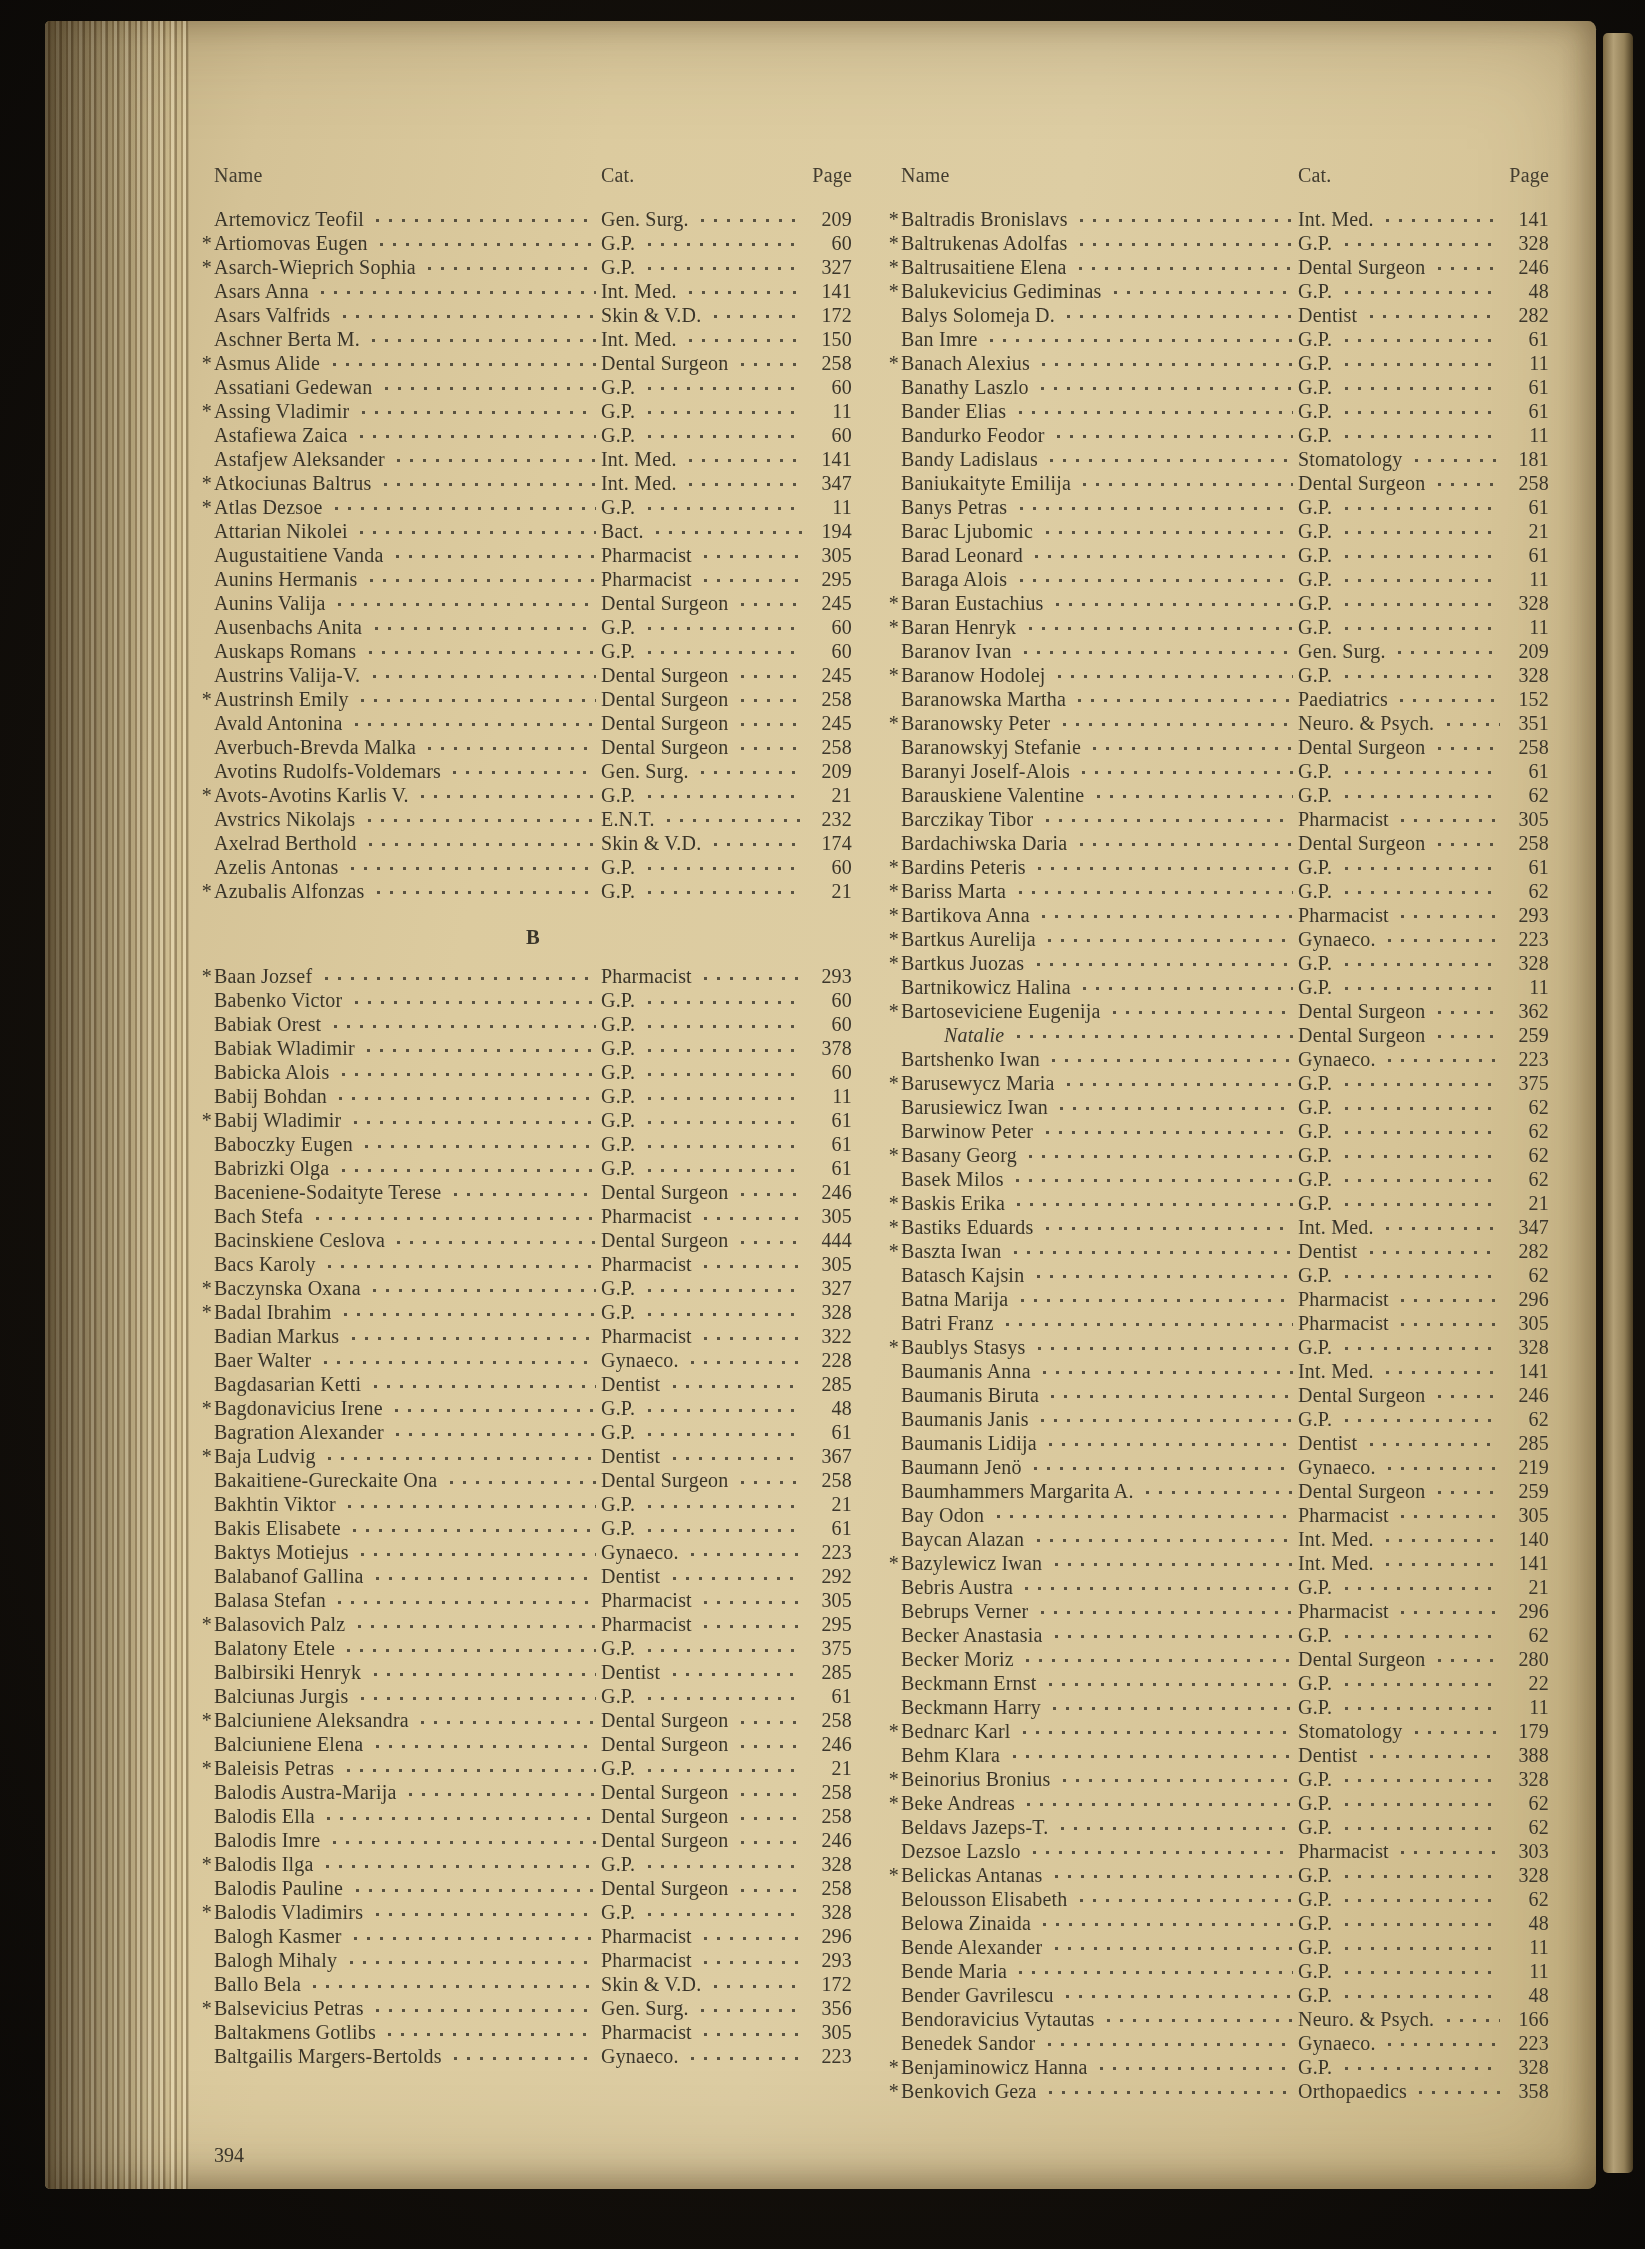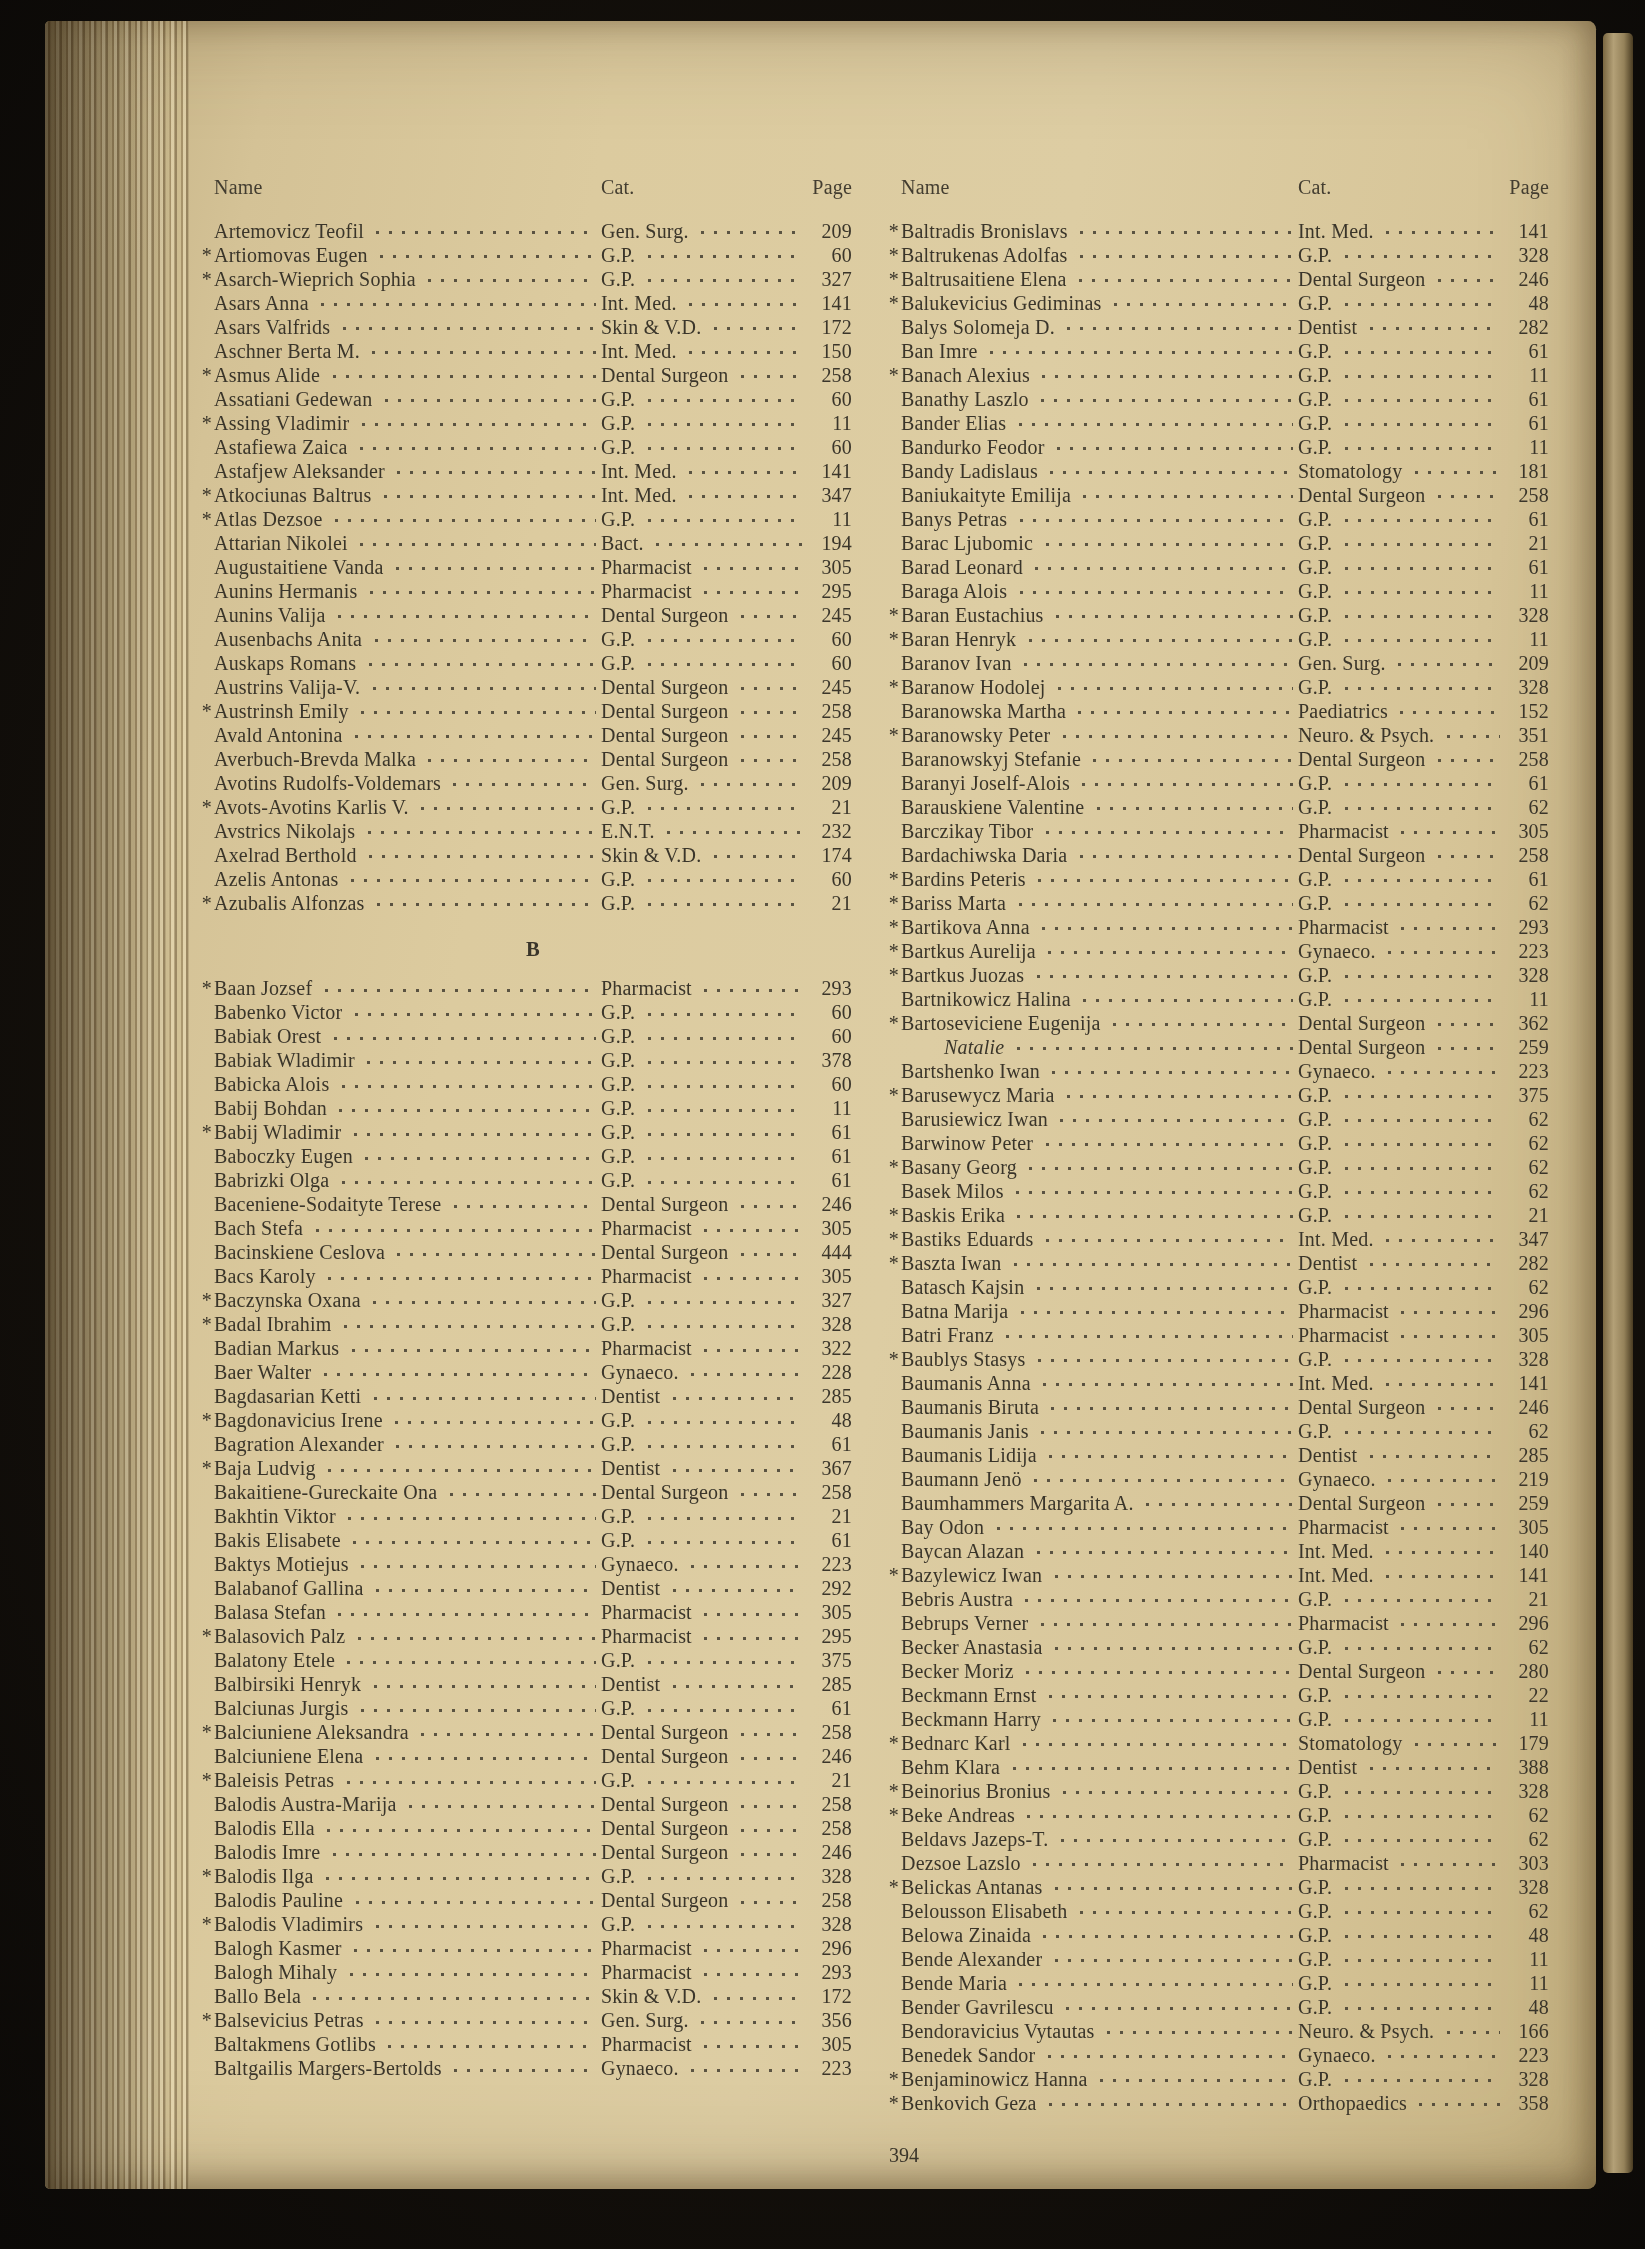--- a/index.html
+++ b/index.html
@@ -21,38 +21,38 @@
     background:
       linear-gradient(90deg, rgba(38,26,10,.6) 0%, rgba(38,26,10,.25) 45%, rgba(38,26,10,0) 90%),
       repeating-linear-gradient(90deg,
         rgba(246,236,202,.38) 0 2.5px,
         rgba(92,72,42,.48) 3.3px 5px,
         rgba(202,187,142,.32) 5.8px 9px,
         rgba(112,90,54,.42) 10px 11.5px);
     border-radius:5px 0 0 5px;
   }
   .content{ position:relative; display:flex; gap:49px; padding:142px 0 0 169px; }
-  .col{ width:638px; font-size:20px; line-height:24px; letter-spacing:0.2px;margin-top:12px; }
+  .col{ width:638px; font-size:20px; line-height:24px; letter-spacing:0.2px; }
   .col + .col{ width:648px; }
   .row{ display:flex; align-items:baseline; }
   .hdr{ margin-bottom:20px; color:#433d30; }
   .nm{ white-space:nowrap; position:relative; }
   .ast{ position:absolute; left:-12.3px; top:0; }
   .lead{
     flex:1 1 10px; align-self:stretch; margin:0 5px 0 7.4px; min-width:5px;
     background-image:radial-gradient(circle, rgba(58,53,42,.8) 1.5px, rgba(58,53,42,0) 1.8px);
     background-size:13px 13px; background-repeat:repeat-x; background-position:0 68%;
   }
   .fill{ flex:1 1 10px; }
   .catcell{ flex:0 0 207px; display:flex; align-items:baseline; min-width:0; }
   .cat{ white-space:nowrap; }
   .pg{ flex:0 0 44px; text-align:right; white-space:nowrap; }
   .letter{ text-align:center; font-weight:bold; margin:22px 0 15.6px; font-size:20.6px; }
   .indent .nm{ padding-left:43px;font-style:italic; }
-  .pageno{ position:absolute; left:169px; width:1380px; bottom:21.4px; text-align:center; font-size:20px; }
+  .pageno{ position:absolute; left:169px; width:1380px; bottom:21.4px; font-size:20px; }
   .edge-right{
     position:absolute; left:1603px; top:33px; width:30px; height:2140px; border-radius:5px;
     background:linear-gradient(90deg,#7a6741 0%, #b3a077 35%, #95825a 70%, #4a3c22 100%);
   }
 </style>
 </head>
 <body>
 
 <div class="scene">
   <div class="paper">

